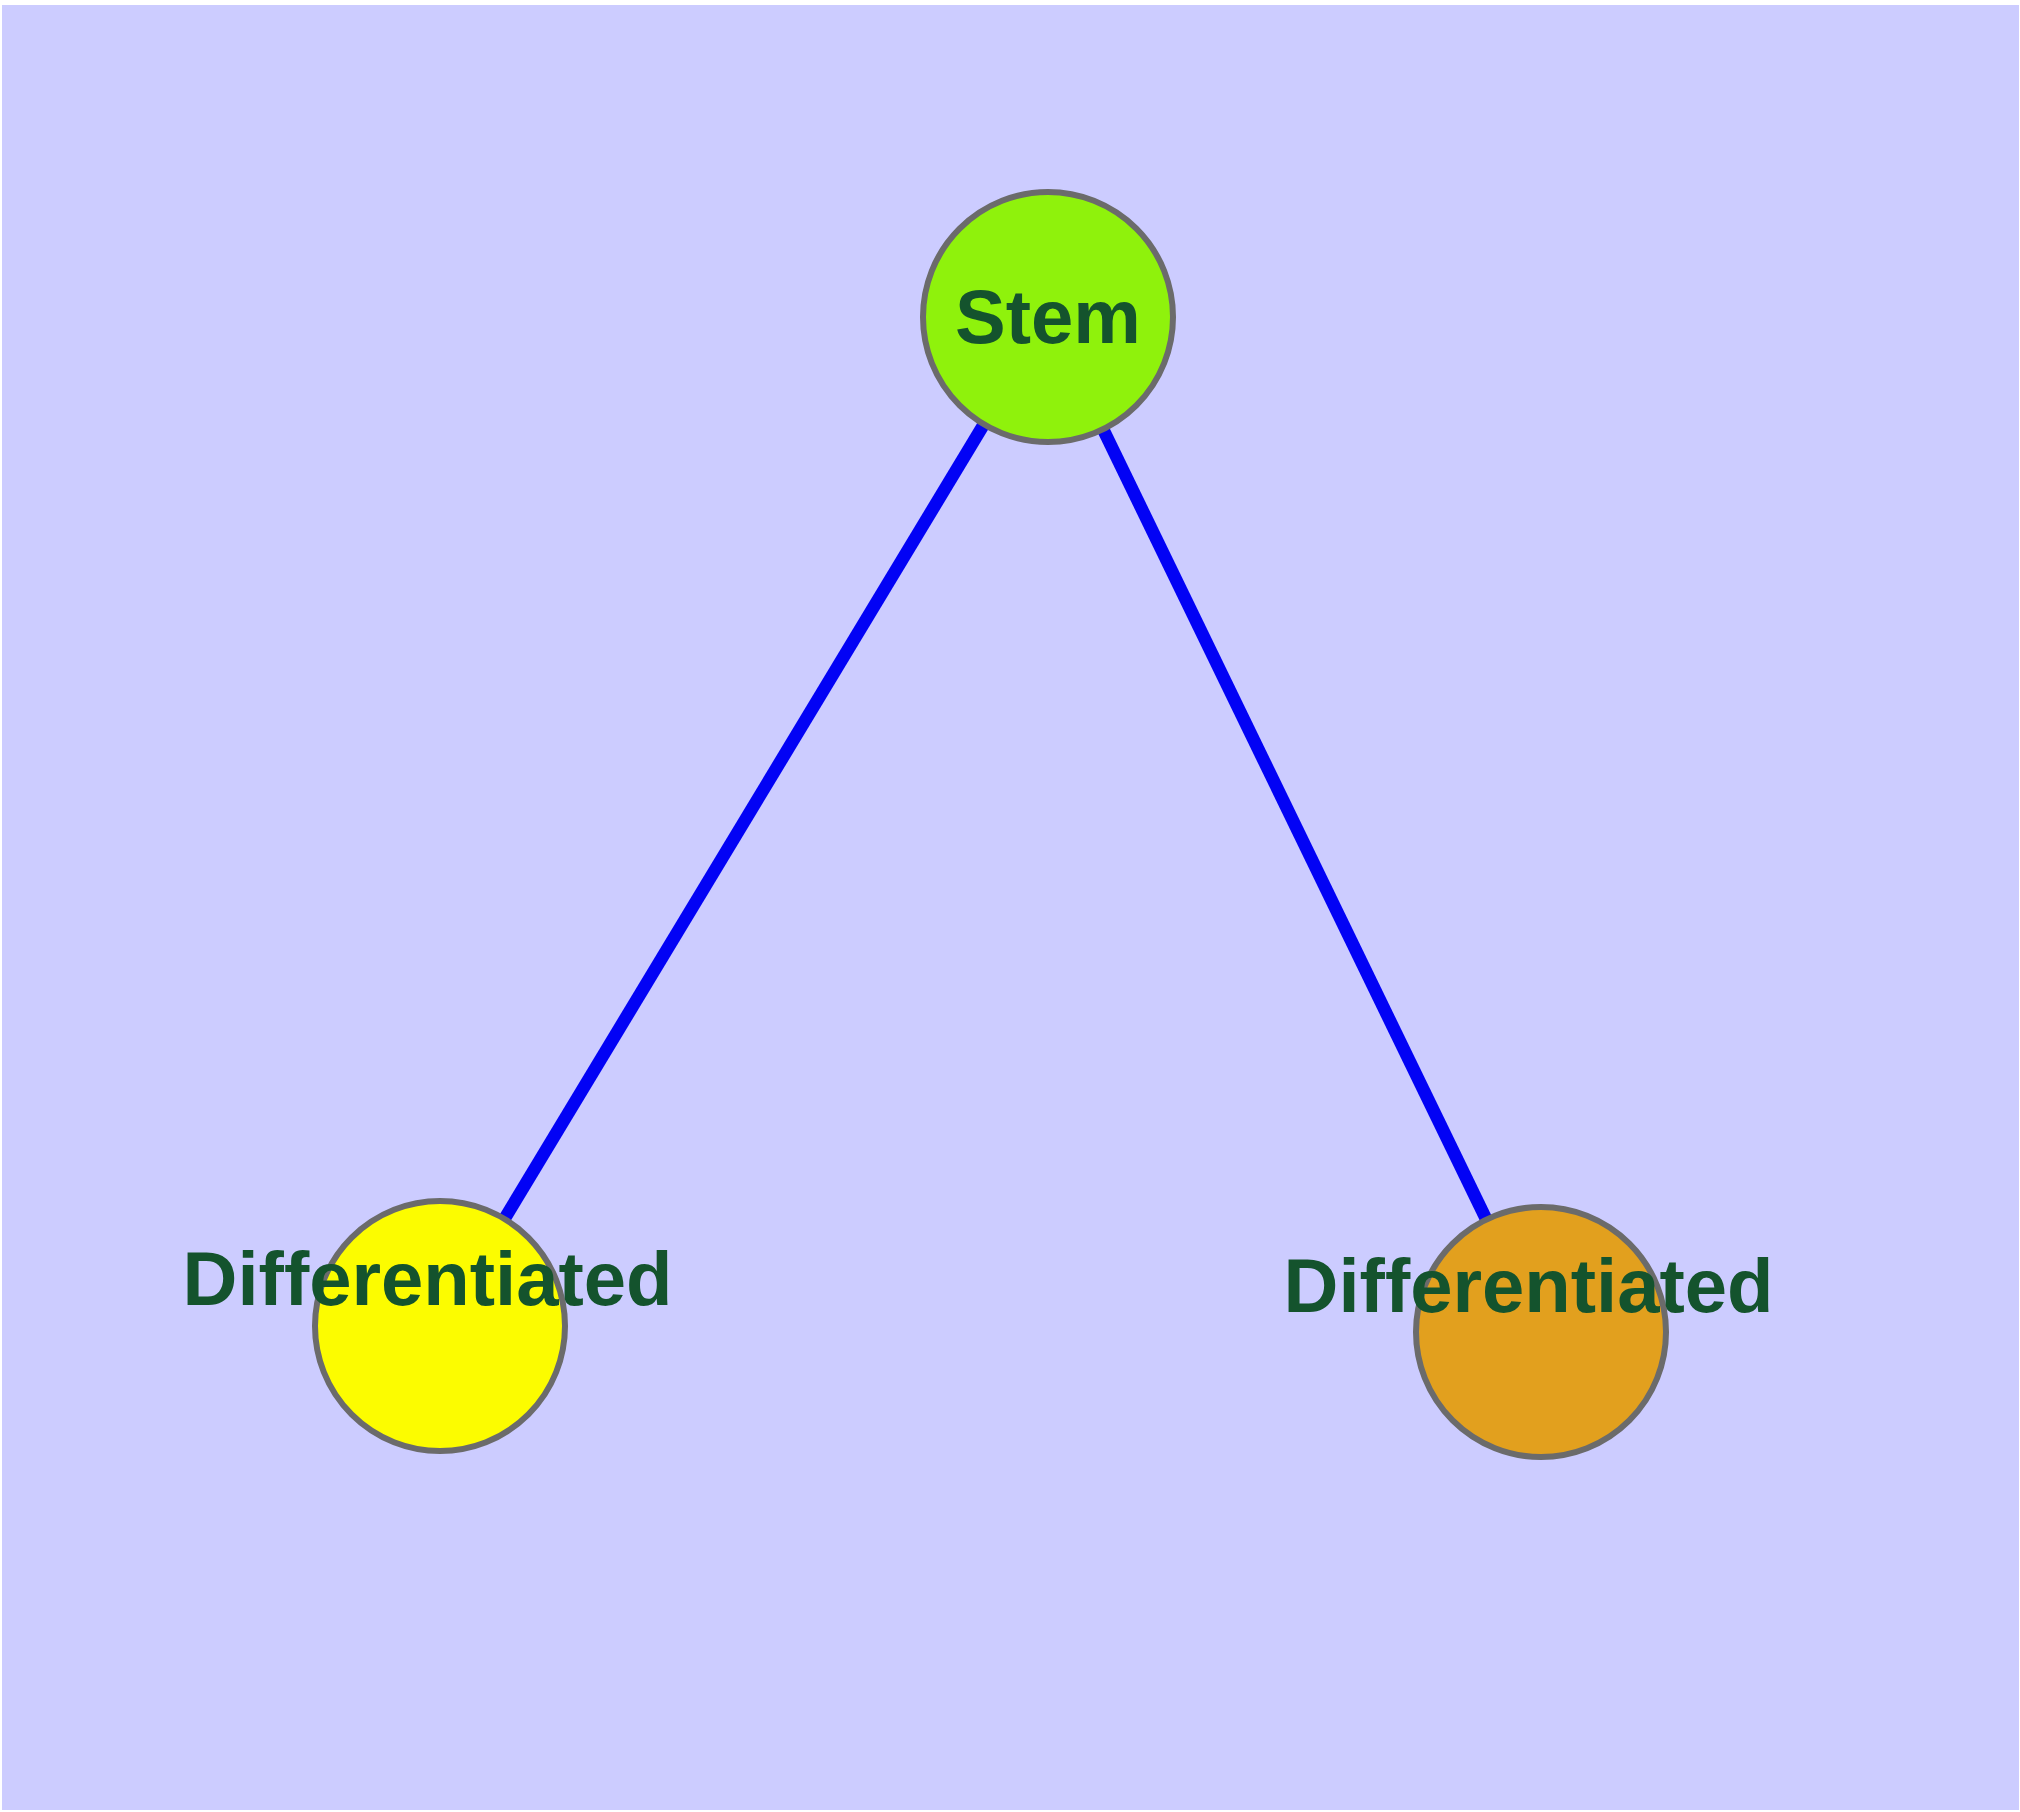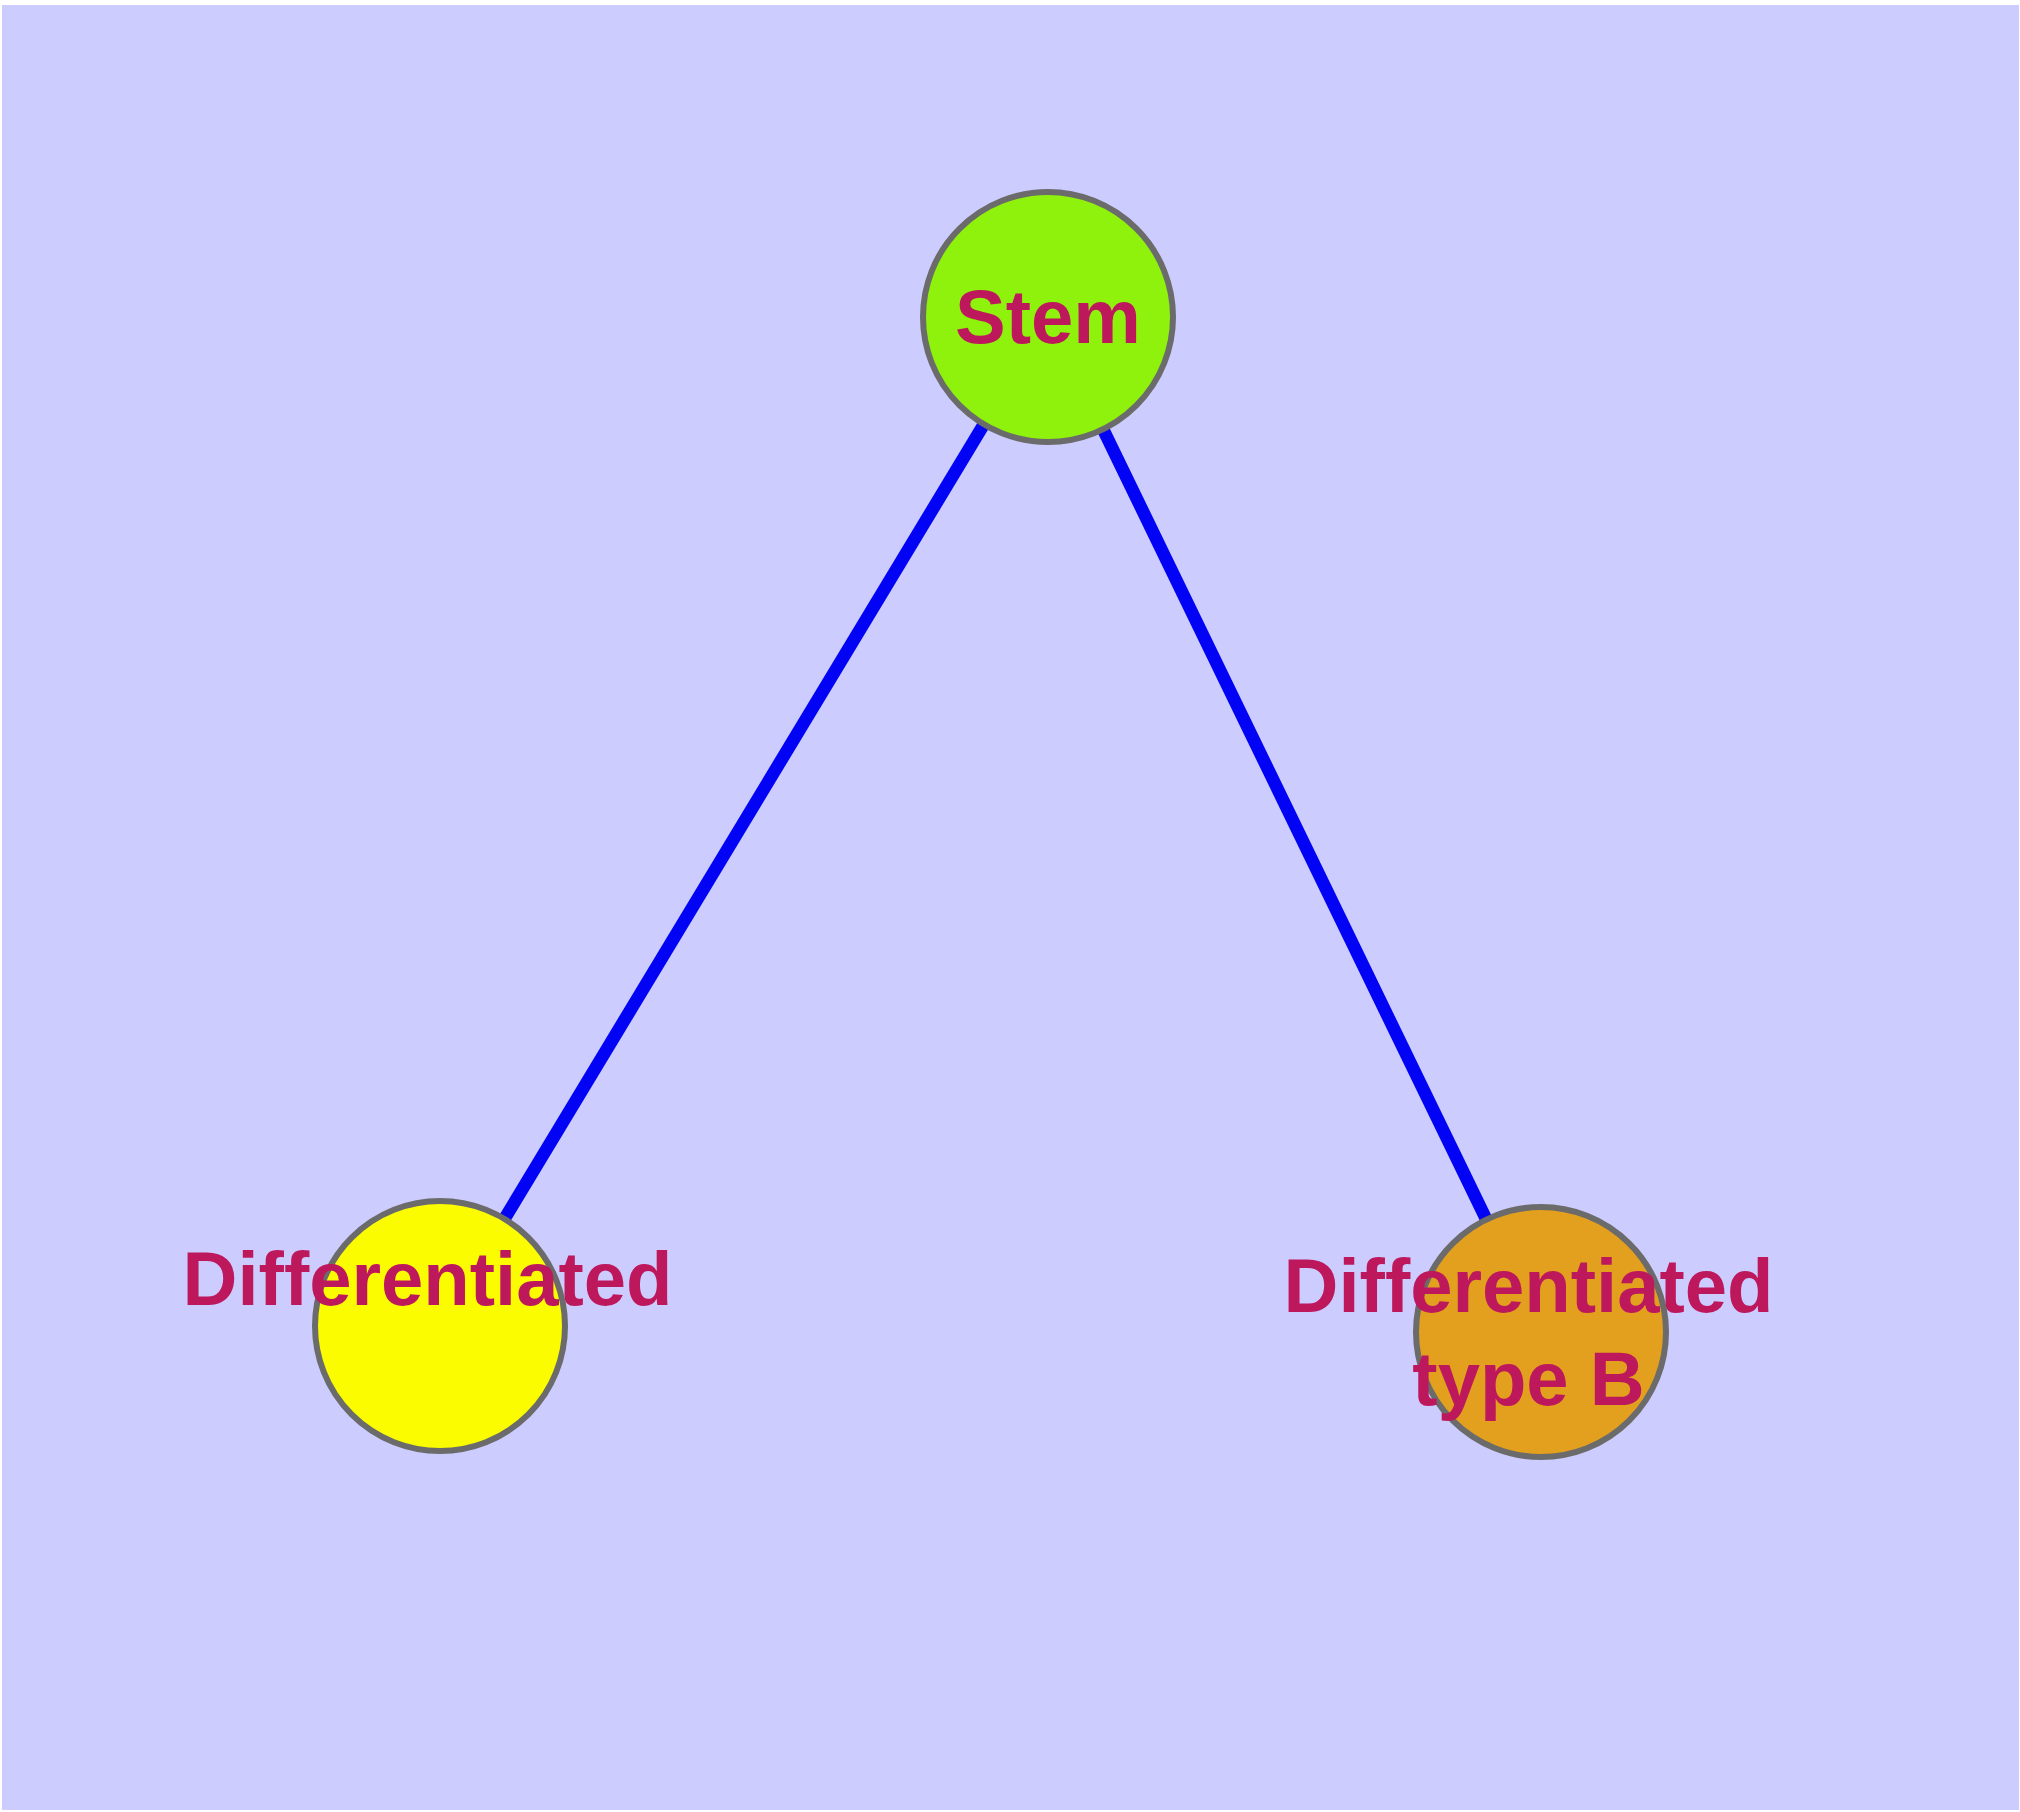--- a/index.html
+++ b/index.html
@@ -33,21 +33,21 @@
     stroke-linecap: butt;
   }
   .node {
     position: absolute;
     border-radius: 50%;
     border: 6px solid #6B6B6B;
     box-sizing: border-box;
   }
   .node-label {
     position: absolute;
-    color: #be185d;
+    color: #14532d;
     font-weight: bold;
     font-size: 76px;
     line-height: 93px;
     text-align: center;
     white-space: nowrap;
   }
   .node-label span { display: block; }
   
   .label-stem { left: 709px;  top: 270px;  width: 678px; }
   .label-a    { left: 46px;   top: 1232px; width: 763px; }
@@ -70,15 +70,14 @@
 <div class="node-label label-stem">
   <span>Stem</span>
 </div>
 
 <div class="node-label label-a">
   <span>Differentiated</span>
 </div>
 
 <div class="node-label label-b">
   <span>Differentiated</span>
-  <span>type B</span>
 </div>
 
 
 </body></html>

